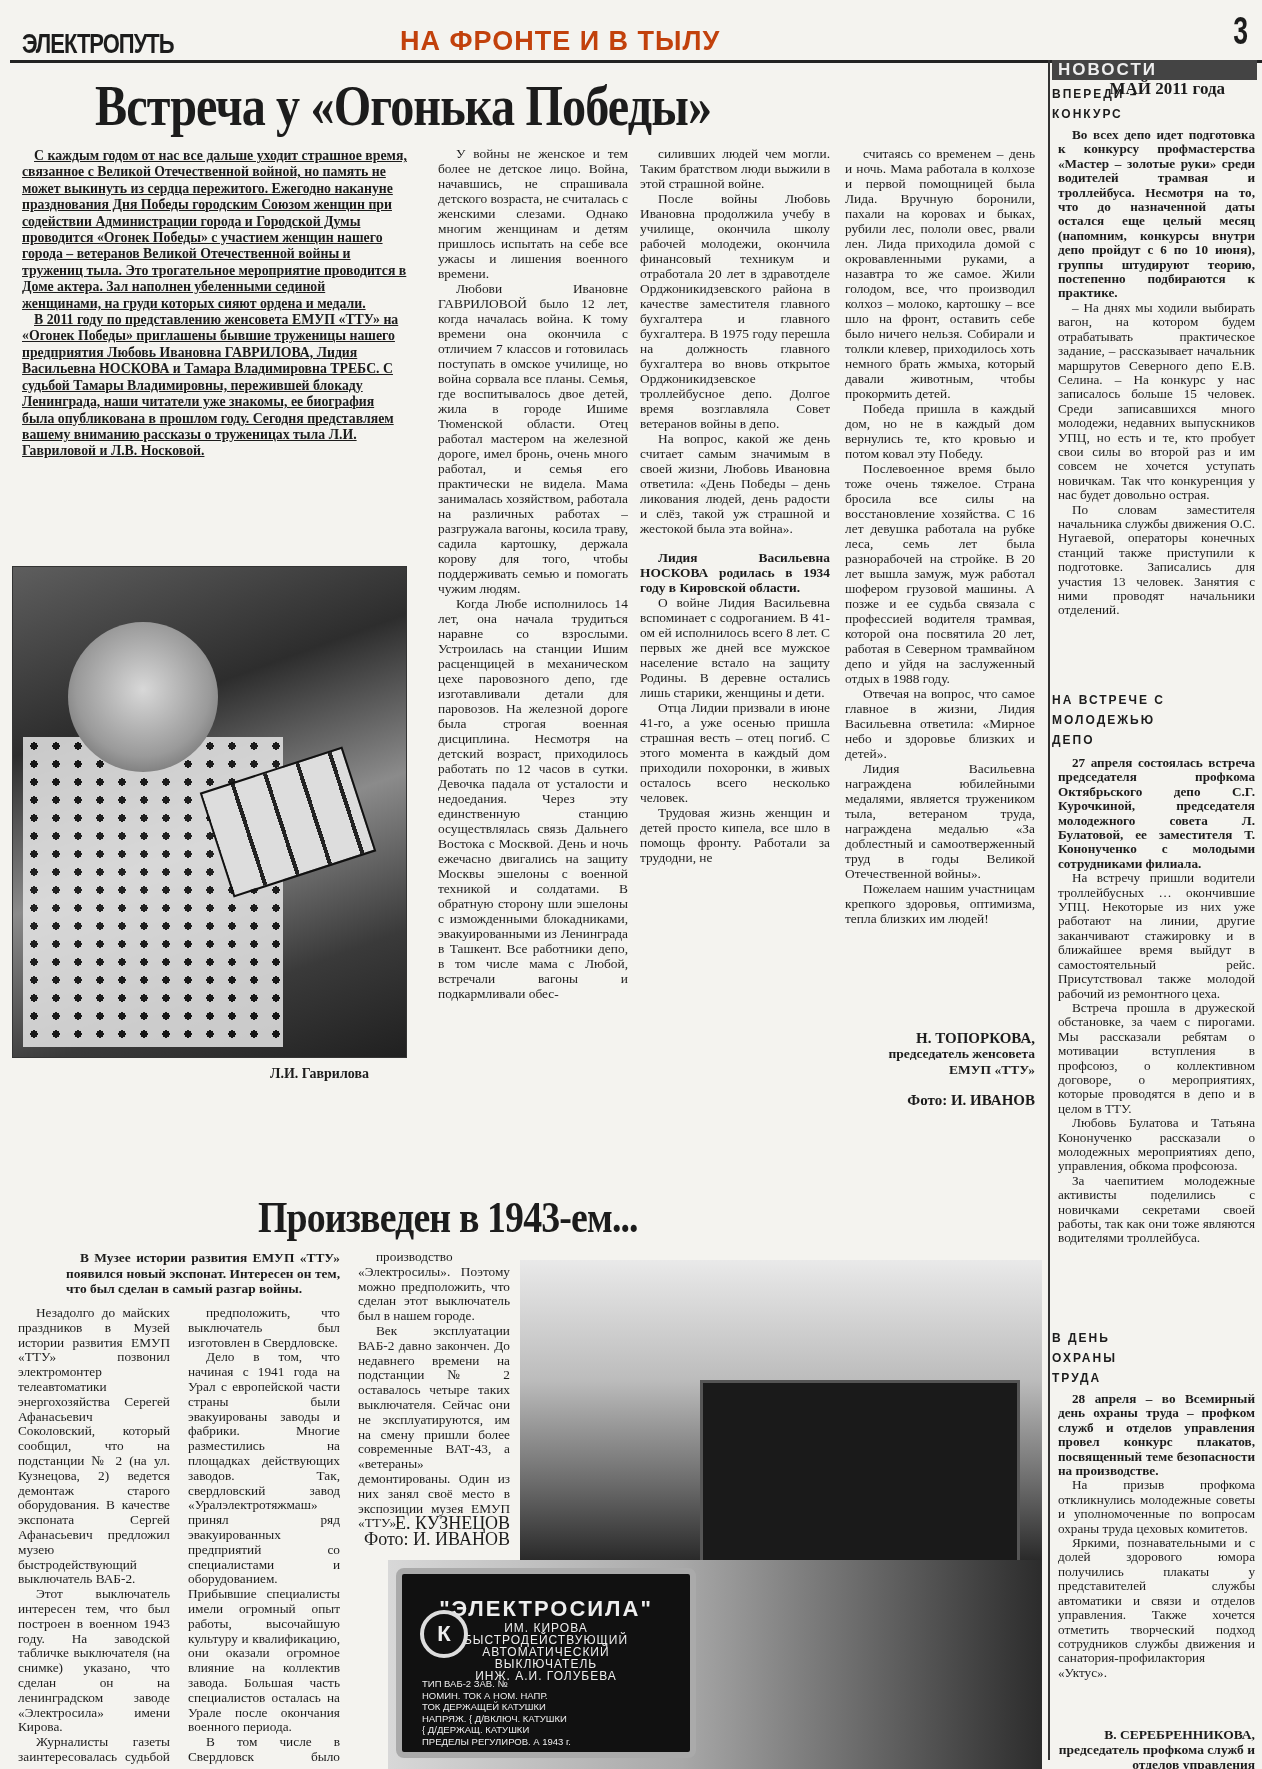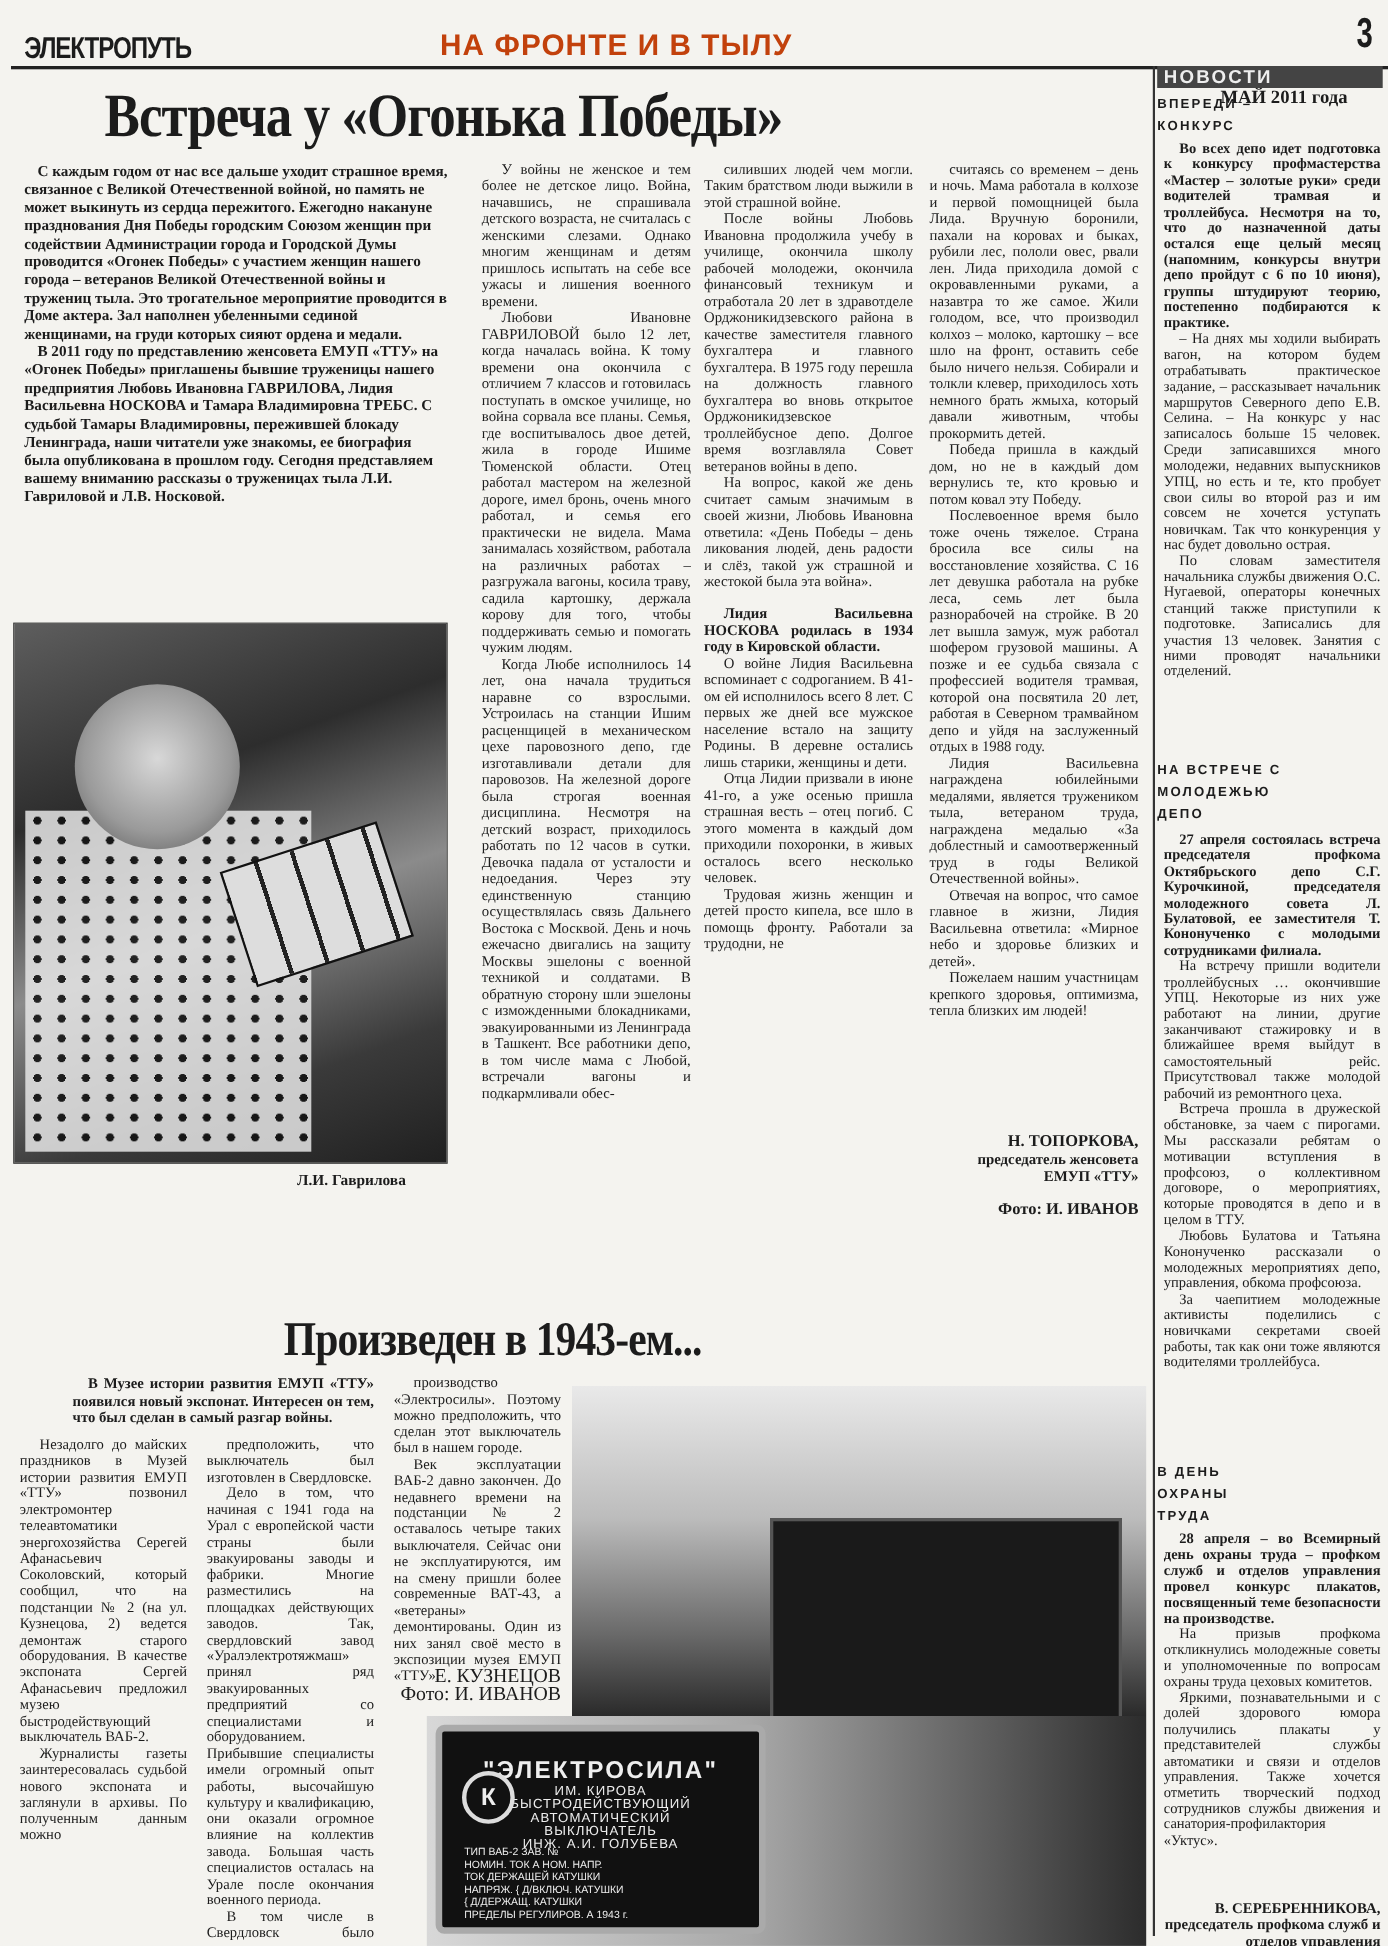--- a/index.html
+++ b/index.html
@@ -8,21 +8,21 @@
   .abs { position: absolute; }
   .masthead-name { left: 22px; top: 28px; font-family: "Liberation Sans", sans-serif; font-weight: bold; font-size: 22px; letter-spacing: -1px; transform: scaleY(1.25); transform-origin: top left; }
   .section-title { left: 400px; top: 26px; font-family: "Liberation Sans", sans-serif; font-weight: bold; font-size: 27px; letter-spacing: 1px; color: #c2410c; }
   .issue { left: 1075px; top: 12px; text-align: right; width: 150px; font-weight: bold; font-size: 17px; line-height: 19px; margin-top: 48px; }
   .pagenum { left: 1230px; top: 10px; font-family: "Liberation Sans", sans-serif; font-weight: bold; font-size: 38px; transform: scaleX(0.7); }
   .rule-top { left: 10px; top: 60px; width: 1252px; height: 3px; background: #222; }
   .main-title { left: 95px; top: 74px; font-size: 56px; font-weight: bold; transform: scaleX(0.86); transform-origin: left top; letter-spacing: -1px; }
   .col { font-size: 13.4px; line-height: 15px; text-align: justify; }
   .col p { text-indent: 18px; }
   .bold { font-weight: bold; }
-  .lead { left: 22px; top: 148px; width: 385px; font-size: 13.8px; line-height: 16.4px; font-weight: bold; text-align: left; }
+  .lead { left: 22px; top: 148px; width: 385px; font-size: 13.8px; line-height: 16.4px; font-weight: bold; text-align: left; text-decoration: underline; }
   .lead p { text-indent: 12px; }
   .photo1 { left: 12px; top: 566px; width: 395px; height: 492px; background: linear-gradient(160deg,#5e5e5e 0%,#2d2d2d 30%,#8b8b8b 55%,#3a3a3a 80%,#202020 100%); border: 1px solid #333; }
   .photo1 .face { position:absolute; left:55px; top:55px; width:150px; height:150px; border-radius:50%; background: radial-gradient(circle at 50% 45%, #d8d8d8 0%, #9a9a9a 60%, #555 100%); }
   .photo1 .album { position:absolute; left:200px; top:200px; width:150px; height:110px; background: repeating-linear-gradient(90deg,#ddd 0 30px,#222 30px 34px); transform: rotate(-18deg); border:2px solid #111; }
   .photo1 .pattern { position:absolute; left:10px; top:170px; width:260px; height:310px; background: radial-gradient(circle,#111 25%,transparent 26%) 0 0/22px 18px, #e6e6e6; opacity: .85; }
   .cap1 { left: 270px; top: 1066px; font-weight: bold; font-size: 14px; }
   .c2 { left: 438px; top: 146px; width: 190px; }
   .c3 { left: 640px; top: 146px; width: 190px; }
   .c4 { left: 845px; top: 146px; width: 190px; }
   .sig1 { left: 845px; top: 1030px; width: 190px; text-align: right; font-size: 13.5px; line-height: 16px; font-weight: bold; }
@@ -87,22 +87,22 @@
   <p class="bold" style="margin-top:14px">Лидия Васильевна НОСКОВА родилась в 1934 году в Кировской области.</p>
   <p>О войне Лидия Васильевна вспоминает с содроганием. В 41-ом ей исполнилось всего 8 лет. С первых же дней все мужское население встало на защиту Родины. В деревне остались лишь старики, женщины и дети.</p>
   <p>Отца Лидии призвали в июне 41-го, а уже осенью пришла страшная весть – отец погиб. С этого момента в каждый дом приходили похоронки, в живых осталось всего несколько человек.</p>
   <p>Трудовая жизнь женщин и детей просто кипела, все шло в помощь фронту. Работали за трудодни, не</p>
 </div>
 
 <div class="abs col c4">
   <p>считаясь со временем – день и ночь. Мама работала в колхозе и первой помощницей была Лида. Вручную боронили, пахали на коровах и быках, рубили лес, пололи овес, рвали лен. Лида приходила домой с окровавленными руками, а назавтра то же самое. Жили голодом, все, что производил колхоз – молоко, картошку – все шло на фронт, оставить себе было ничего нельзя. Собирали и толкли клевер, приходилось хоть немного брать жмыха, который давали животным, чтобы прокормить детей.</p>
   <p>Победа пришла в каждый дом, но не в каждый дом вернулись те, кто кровью и потом ковал эту Победу.</p>
   <p>Послевоенное время было тоже очень тяжелое. Страна бросила все силы на восстановление хозяйства. С 16 лет девушка работала на рубке леса, семь лет была разнорабочей на стройке. В 20 лет вышла замуж, муж работал шофером грузовой машины. А позже и ее судьба связала с профессией водителя трамвая, которой она посвятила 20 лет, работая в Северном трамвайном депо и уйдя на заслуженный отдых в 1988 году.</p>
+  <p>Отвечая на вопрос, что самое главное в жизни, Лидия Васильевна ответила: «Мирное небо и здоровье близких и детей».</p>
   <p>Лидия Васильевна награждена юбилейными медалями, является тружеником тыла, ветераном труда, награждена медалью «За доблестный и самоотверженный труд в годы Великой Отечественной войны».</p>
-  <p>Отвечая на вопрос, что самое главное в жизни, Лидия Васильевна ответила: «Мирное небо и здоровье близких и детей».</p>
   <p>Пожелаем нашим участницам крепкого здоровья, оптимизма, тепла близких им людей!</p>
 </div>
 
 <div class="abs sig1">
   <div style="font-size:15px">Н. ТОПОРКОВА,</div>
   <div>председатель женсовета ЕМУП «ТТУ»</div>
   <div style="margin-top:14px;font-size:15px">Фото: И. ИВАНОВ</div>
 </div>
 
 <div class="abs side-rule"></div>
@@ -146,20 +146,21 @@
   <div>председатель профкома служб и отделов управления</div>
 </div>
 
 <div class="abs title2">Произведен в 1943-ем...</div>
 <div class="abs lead2">
   <p>В Музее истории развития ЕМУП «ТТУ» появился новый экспонат. Интересен он тем, что был сделан в самый разгар войны.</p>
 </div>
 
 <div class="abs col d1">
   <p>Незадолго до майских праздников в Музей истории развития ЕМУП «ТТУ» позвонил электромонтер телеавтоматики энергохозяйства Серегей Афанасьевич Соколовский, который сообщил, что на подстанции № 2 (на ул. Кузнецова, 2) ведется демонтаж старого оборудования. В качестве экспоната Сергей Афанасьевич предложил музею быстродействующий выключатель ВАБ-2.</p>
+  <p>Этот выключатель интересен тем, что был построен в военном 1943 году. На заводской табличке выключателя (на снимке) указано, что сделан он на ленинградском заводе «Электросила» имени Кирова.</p>
   <p>Журналисты газеты заинтересовалась судьбой нового экспоната и заглянули в архивы. По полученным данным можно</p>
 </div>
 <div class="abs col d2">
   <p>предположить, что выключатель был изготовлен в Свердловске.</p>
   <p>Дело в том, что начиная с 1941 года на Урал с европейской части страны были эвакуированы заводы и фабрики. Многие разместились на площадках действующих заводов. Так, свердловский завод «Уралэлектротяжмаш» принял ряд эвакуированных предприятий со специалистами и оборудованием. Прибывшие специалисты имели огромный опыт работы, высочайшую культуру и квалификацию, они оказали огромное влияние на коллектив завода. Большая часть специалистов осталась на Урале после окончания военного периода.</p>
   <p>В том числе в Свердловск было эвакуировано и</p>
 </div>
 <div class="abs col d3">
   <p>производство «Электросилы». Поэтому можно предположить, что сделан этот выключатель был в нашем городе.</p>
   <p>Век эксплуатации ВАБ-2 давно закончен. До недавнего времени на подстанции № 2 оставалось четыре таких выключателя. Сейчас они не эксплуатируются, им на смену пришли более современные ВАТ-43, а «ветераны» демонтированы. Один из них занял своё место в экспозиции музея ЕМУП «ТТУ».</p>

